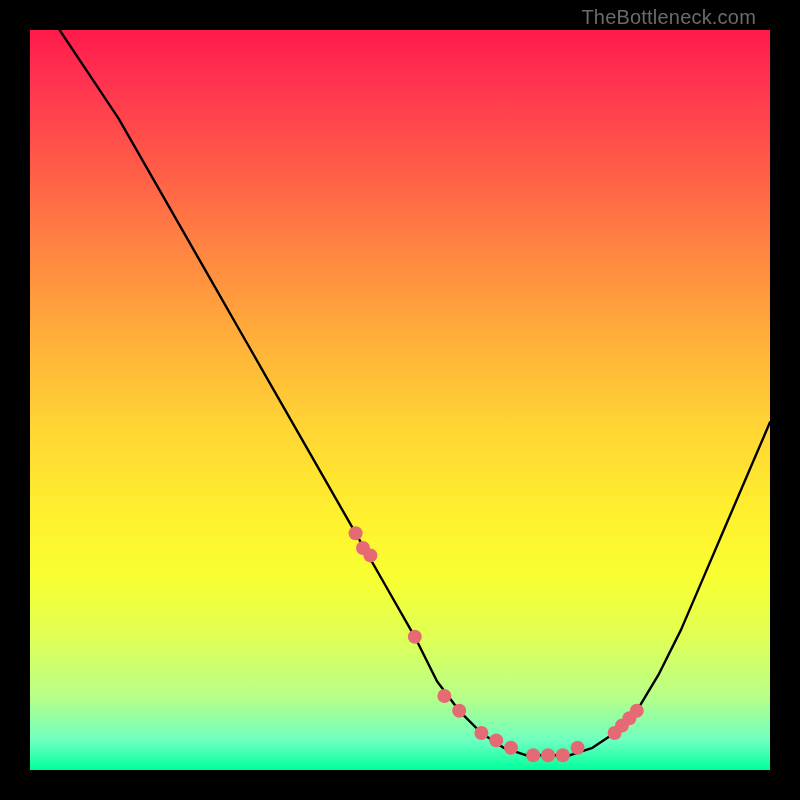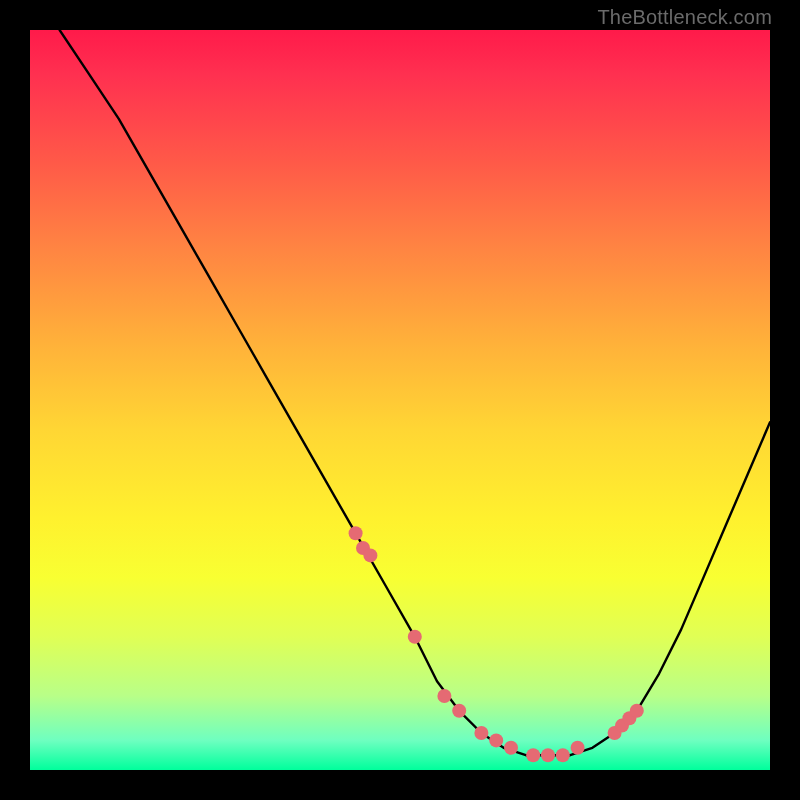--- a/index.html
+++ b/index.html
@@ -27,21 +27,21 @@
       #f8ff32 74%,
       #e0ff55 82%,
       #b8ff88 90%,
       #6effc0 96%,
       #00ff9c 100%
     );
   }
   .watermark {
     position: absolute;
     top: 6px;
-    right: 28px;
+    right: 44px;
     color: #6b6b6b;
     font-size: 20px;
     font-weight: 500;
     letter-spacing: 0.2px;
   }
   svg.curve {
     position: absolute;
     left: 0; top: 0;
     width: 740px; height: 740px;
   }

